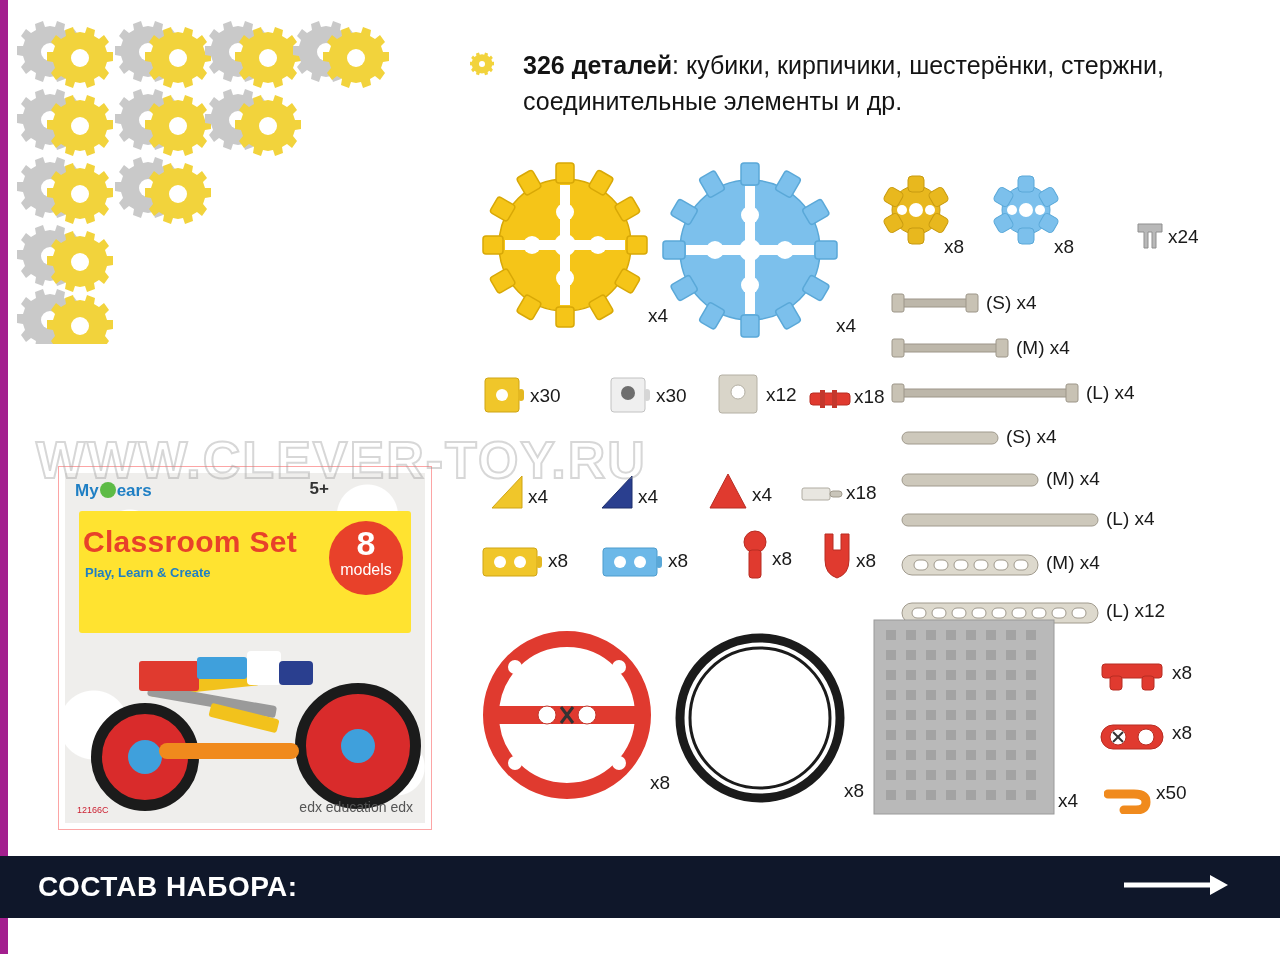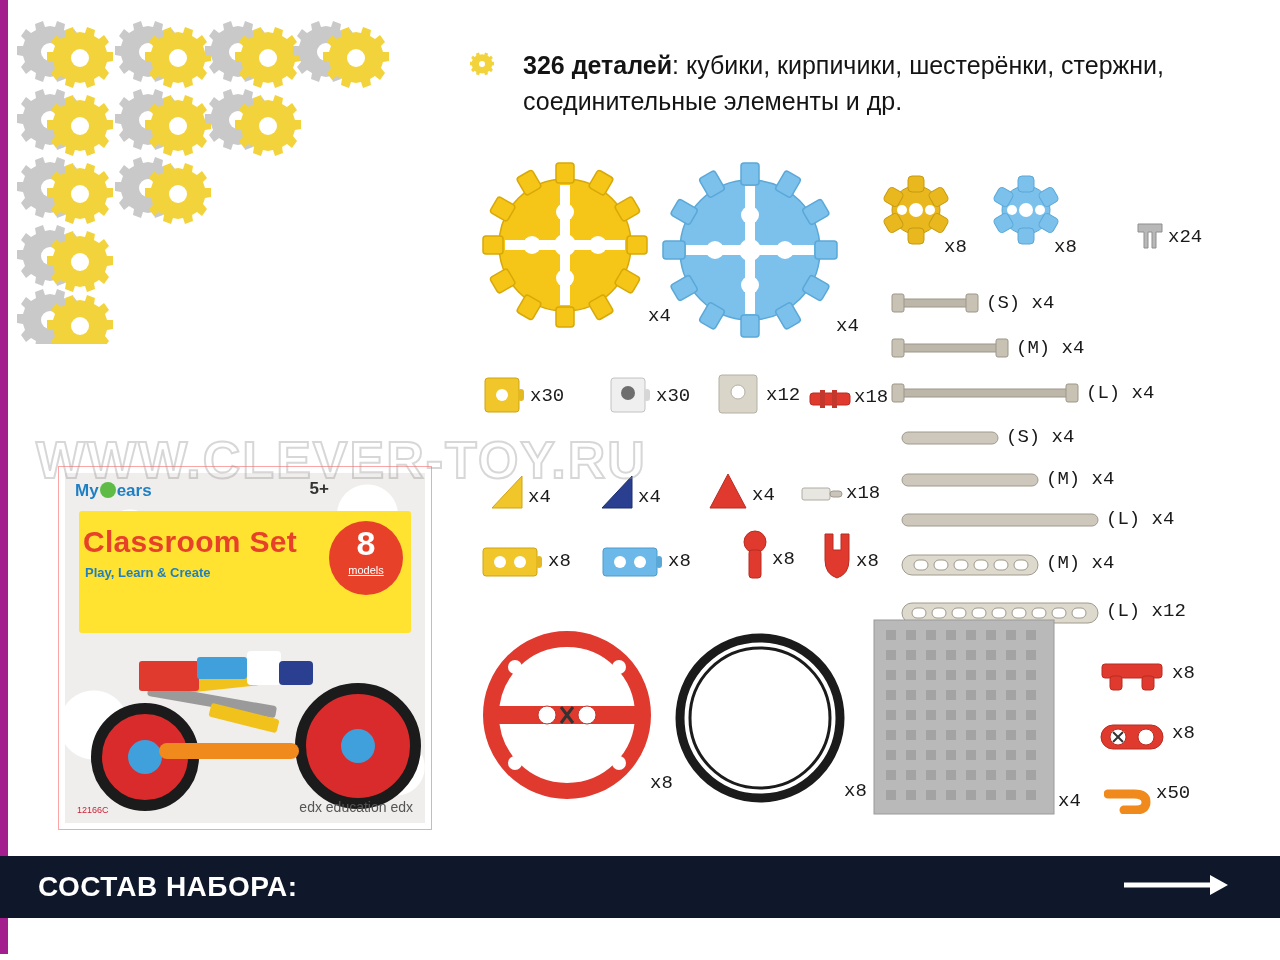--- a/index.html
+++ b/index.html
@@ -47,21 +47,21 @@
      radial-gradient(circle at 92% 84%, #ffffff 0 28px, transparent 29px),
      #efeeec;}
   .box-yellow{position:absolute;left:14px;top:38px;right:14px;height:122px;background:#ffe330;border-radius:3px;}
   .box-brand{position:absolute;left:10px;top:8px;font-size:17px;font-weight:bold;color:#1f7fc4;}
   .box-brand .gear-o{display:inline-block;width:16px;height:16px;border-radius:50%;background:#5dbb46;vertical-align:-2px;margin:0 1px;}
   .box-age{position:absolute;right:96px;top:6px;font-size:17px;font-weight:bold;color:#333;}
   .box-title{position:absolute;left:18px;top:52px;font-size:30px;font-weight:bold;color:#e8412a;letter-spacing:.3px;}
   .box-sub{position:absolute;left:20px;top:92px;font-size:13px;font-weight:bold;color:#1f7fc4;}
   .box-badge{position:absolute;right:22px;top:48px;width:74px;height:74px;border-radius:50%;background:#e8412a;color:#fff;text-align:center;}
   .box-badge .n{font-size:34px;font-weight:bold;line-height:44px;}
-  .box-badge .m{font-size:11px;line-height:10px;text-decoration:underline;}
+  .box-badge .m{font-size:16px;line-height:10px;}
   .box-code{position:absolute;left:12px;bottom:8px;font-size:9px;color:#c23;}
   .box-pub{position:absolute;right:12px;bottom:8px;font-size:14px;color:#555;}
   
   .bike{position:absolute;left:24px;top:178px;width:320px;height:150px;}
   .wheel{position:absolute;border-radius:50%;border:11px solid #1b1b1b;background:#d92b2b;}
   .wheel .hub{position:absolute;left:50%;top:50%;width:34px;height:34px;margin:-17px 0 0 -17px;border-radius:50%;background:#3fa0dc;}
   .bar{position:absolute;border-radius:3px;}
 
   
   .watermark{
@@ -70,21 +70,21 @@
     color:rgba(255,255,255,0.0);
     -webkit-text-stroke:2px rgba(150,150,150,0.38);
     text-stroke:2px rgba(150,150,150,0.38);
     pointer-events:none;
     white-space:nowrap;
   }
 
   
   .parts{position:absolute;left:460px;top:150px;width:800px;height:700px;}
   .part{position:absolute;}
-  .qty{font-size:19px;color:#1a1a1a;font-family:Liberation Mono, monospace;white-space:nowrap;}
+  .qty{font-size:19px;color:#1a1a1a;font-family:Liberation Sans, sans-serif;white-space:nowrap;}
 
   
   .footer{
     position:absolute;left:0;bottom:42px;width:1280px;height:62px;
     background:#0f172a;display:flex;align-items:center;
   }
   .footer-title{color:#fff;font-size:28px;font-weight:bold;margin-left:38px;letter-spacing:.5px;}
   .arrow{position:absolute;right:52px;top:50%;transform:translateY(-50%);}
   .edge-bottom{position:absolute;left:0;bottom:0;width:1280px;height:6px;background:#fff;}
 </style>

